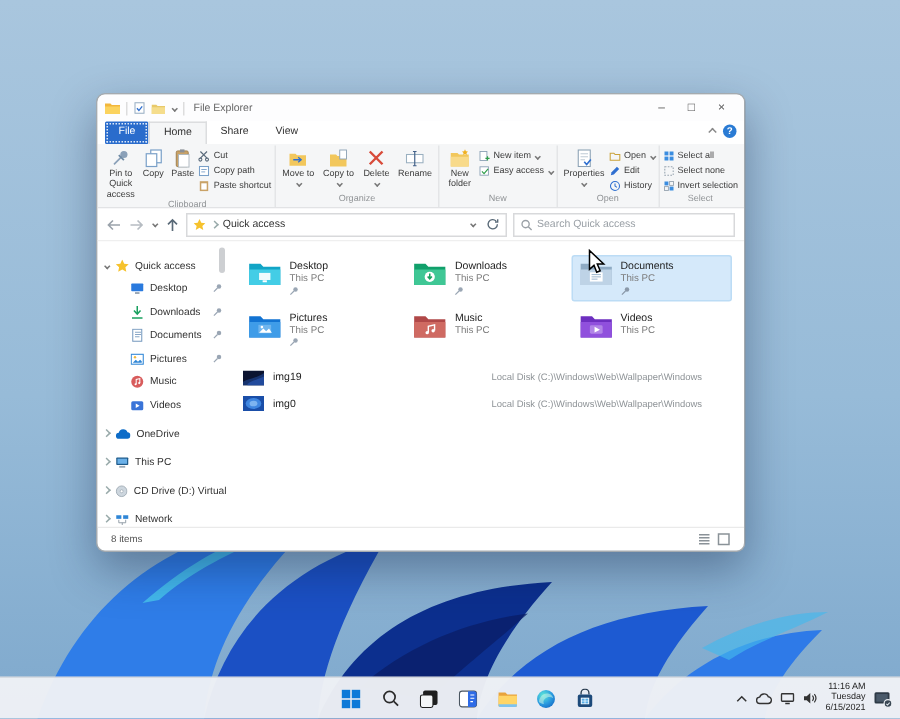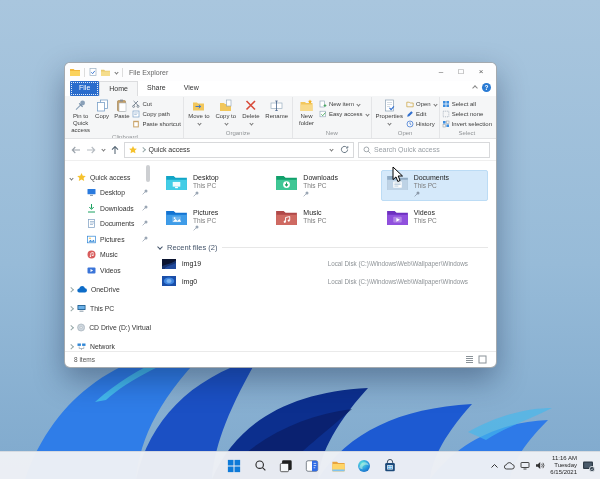--- a/index.html
+++ b/index.html
@@ -38,21 +38,21 @@
   .smallcol{display:flex;flex-direction:column;gap:2px;padding-top:3px}
   .smallbtn{display:flex;align-items:center;gap:2px;font-size:6px;color:#3c3c3c;white-space:nowrap}
   .cd{width:3px;height:3px;border-right:1px solid #777;border-bottom:1px solid #777;transform:rotate(45deg);display:inline-block;margin-left:1px;flex:0 0 auto}
   .cu{width:4px;height:4px;border-right:1px solid #888;border-bottom:1px solid #888;transform:rotate(-135deg);display:inline-block}
   .cr{width:3.5px;height:3.5px;border-right:1px solid #9aa;border-bottom:1px solid #9aa;transform:rotate(-45deg);display:inline-block}
 
   .addr-row{height:22px;display:flex;align-items:center;background:#fff;padding:0 6px;gap:4px;border-bottom:1px solid #efefef;flex:0 0 auto}
   .nav-btns{display:flex;gap:5px;align-items:center}
   .addr-box{flex:1;height:16px;border:1px solid #d8d9db;display:flex;align-items:center;padding:0 4px;font-size:7px;color:#333;gap:4px;background:#fff}
   .addr-box .grow{flex:1}
-  .search-box{width:132px;height:16px;border:1px solid #d8d9db;display:flex;align-items:center;font-size:7px;padding:0 4px;gap:3px;background:#fff}
+  .search-box{width:148px;height:16px;border:1px solid #d8d9db;display:flex;align-items:center;font-size:7px;padding:0 4px;gap:3px;background:#fff}
   .search-box input{border:none;outline:none;flex:1;font-size:7px;font-family:"Liberation Sans",sans-serif;color:#444;background:transparent;min-width:0}
   .search-box input::placeholder{color:#9aa0a6}
 
   .body{flex:1;display:flex;min-height:0;background:#fff;position:relative}
   .sidebar{width:86px;flex:0 0 86px;padding-top:8px;font-size:6.8px;color:#333;position:relative;overflow:hidden}
   .side-item{display:flex;align-items:center;height:15.5px;gap:4px;position:relative;padding-left:22px;white-space:nowrap}
   .side-item.root{padding-left:12px;height:16px}
   .side-item .chev{position:absolute;left:4px}
   .side-item .pin-r{position:absolute;right:3px;top:4px}
   .side-item.gap{margin-top:3px}
@@ -568,25 +568,20 @@
             <rect x="7.5" y="8.3" width="9" height="6" rx="1" fill="#fff" opacity=".3"></rect>
             <path d="M10.8 9.4v4l3.8-2z" fill="#fff"></path>
           </svg>
           <div class="tt">
             <div class="tname">Videos</div>
             <div class="tloc">This PC</div>
           </div>
         </div>
       </div>
 
-      <div class="sect-head">
-        <span class="sh-chev"></span>
-        <span>Recent files (2)</span>
-        <span class="rule"></span>
-      </div>
 
       <div class="files">
         <div class="frow">
           <svg width="14" height="10" viewBox="0 0 14 10">
             <rect width="14" height="10" fill="#0b1430"></rect>
               <path d="M0 7.5C4 5 8 5.5 14 1.6V10H0z" fill="#17336e"></path>
             <path d="M3 9c3-2.4 6-2.6 11-5V10H3z" fill="#2450a8" opacity=".8"></path>
           </svg>
           <span class="fname">img19</span>
           <span class="fpath">Local Disk (C:)\Windows\Web\Wallpaper\Windows</span>

